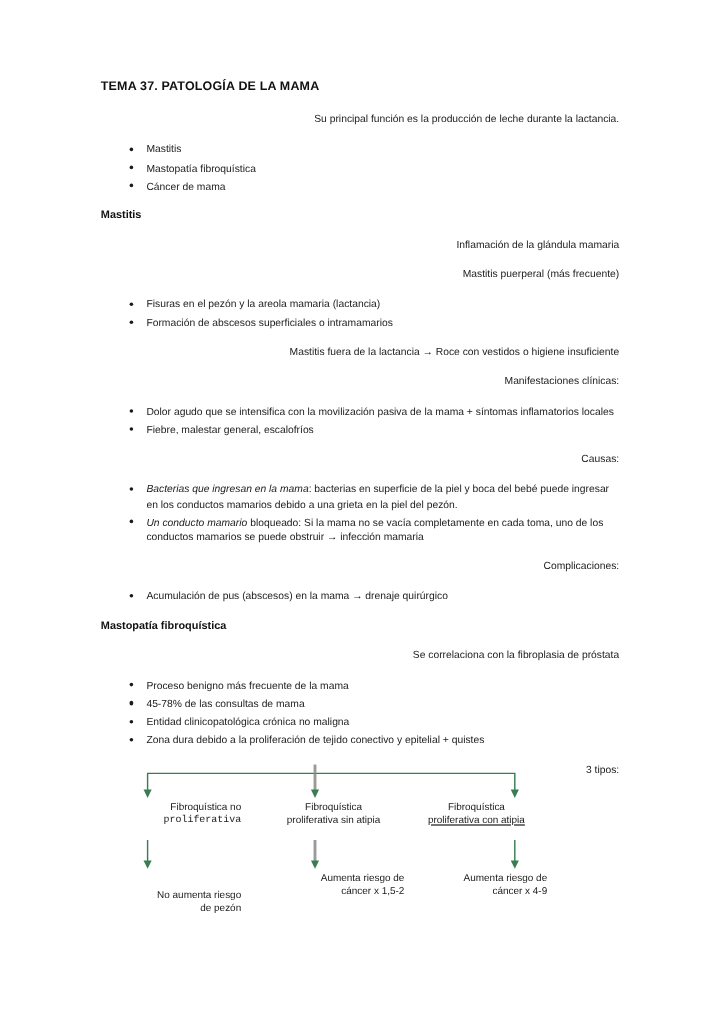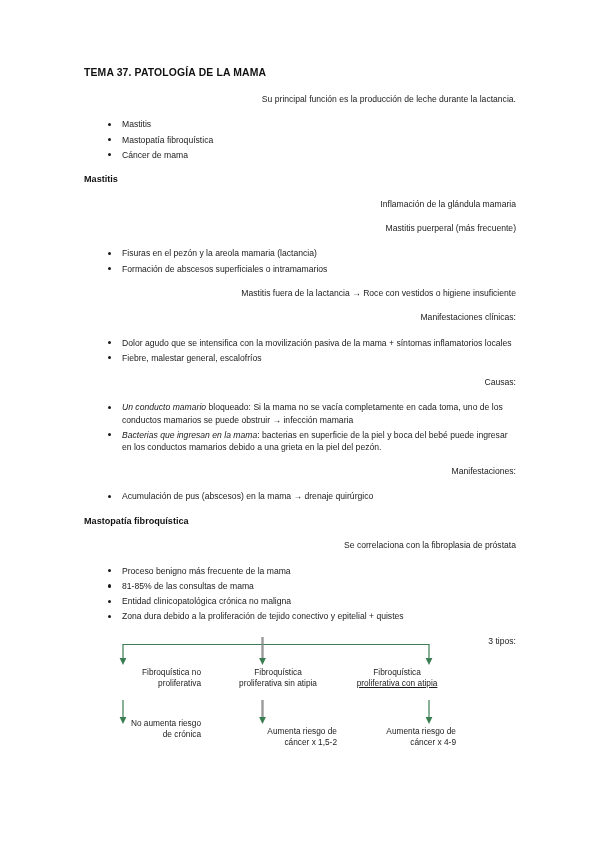--- a/index.html
+++ b/index.html
@@ -89,21 +89,21 @@
   .flow-label {
     position: absolute;
     font-size: 8.3px;
     line-height: 1.35;
     color: #1b1b1b;
     text-align: right;
   }
   .flow-label.l1 { left: 12px;  top: 31px; width: 105px; }
   .flow-label.l2 { left: 135px; top: 31px; width: 118px; text-align: center; }
   .flow-label.l3 { left: 254px; top: 31px; width: 118px; text-align: center; }
-  .flow-label.r1 { left: 12px;  top: 82px; width: 105px; }
+  .flow-label.r1 { left: 12px;  top: 104px; width: 105px; }
   .flow-label.r2 { left: 135px; top: 90px; width: 118px; }
   .flow-label.r3 { left: 254px; top: 90px; width: 118px; }
   .flow-label.l2 .ln, .flow-label.l3 .ln { display: block; }
 </style>
 </head>
 <body>
 
 <div class="page">
   <div class="content">
 
@@ -133,37 +133,37 @@
     <p class="para"><span class="u">Manifestaciones clínicas</span>:</p>
 
     <ul class="bullets">
       <li>Dolor agudo que se intensifica con la movilización pasiva de la mama + síntomas inflamatorios locales</li>
       <li>Fiebre, malestar general, escalofríos</li>
     </ul>
 
     <p class="para"><span class="u">Causas</span>:</p>
 
     <ul class="bullets">
+      <li><span class="it">Bacterias que ingresan en la mama</span><span>: bacterias en superficie de la piel y boca del bebé puede ingresar en los conductos mamarios debido a una grieta en la piel del pezón.</span></li>
       <li><span class="it">Un conducto mamario</span><span> bloqueado: Si la mama no se vacía completamente en cada toma, uno de los conductos mamarios se puede obstruir → infección mamaria</span></li>
-      <li><span class="it">Bacterias que ingresan en la mama</span><span>: bacterias en superficie de la piel y boca del bebé puede ingresar en los conductos mamarios debido a una grieta en la piel del pezón.</span></li>
-    </ul>
-
-    <p class="para"><span class="u">Manifestaciones</span>:</p>
+    </ul>
+
+    <p class="para"><span class="u">Complicaciones</span>:</p>
 
     <ul class="bullets">
       <li>Acumulación de pus (abscesos) en la mama → drenaje quirúrgico</li>
     </ul>
 
     <h2 class="sec-head">Mastopatía fibroquística</h2>
 
     <p class="para">Se correlaciona con la fibroplasia de próstata</p>
 
     <ul class="bullets">
       <li>Proceso benigno más frecuente de la mama</li>
-      <li>81-85% de las consultas de mama</li>
+      <li>45-78% de las consultas de mama</li>
       <li>Entidad clinicopatológica crónica no maligna</li>
       <li>Zona dura debido a la proliferación de tejido conectivo y epitelial + quistes</li>
     </ul>
 
     <p class="para">3 tipos:</p>
 
   </div>
 
   <div class="flow">
     <svg width="432" height="140" viewBox="0 0 432 140">
@@ -186,34 +186,34 @@
 
       <line x1="178.5" y1="64" x2="178.5" y2="82" stroke="#9a9a9a" stroke-width="2.4"></line>
       <polygon points="178.5,88 175.1,81 181.9,81" fill="#3a7d52"></polygon>
 
       <line x1="345" y1="64" x2="345" y2="82" stroke="#3a7d52" stroke-width="1.2"></line>
       <polygon points="345,88 341.6,81 348.4,81" fill="#3a7d52"></polygon>
     </svg>
 
     <div class="flow-label l1">
       <span class="ln" style="display: block;">Fibroquística no</span>
-      <span class="ln" style="display: block;">proliferativa</span>
+      <span class="ln" style="display: block; font-family: Liberation Mono, monospace;">proliferativa</span>
     </div>
     <div class="flow-label l2">
       <span class="ln" style="display: block;">Fibroquística</span>
       <span class="ln" style="display: block;">proliferativa sin atipia</span>
     </div>
     <div class="flow-label l3">
       <span class="ln" style="display: block;">Fibroquística</span>
       <span class="ln" style="display: block; text-decoration: underline;">proliferativa con atipia</span>
     </div>
 
     <div class="flow-label r1">
       <span class="ln" style="display: block;">No aumenta riesgo</span>
-      <span class="ln" style="display: block;">de crónica</span>
+      <span class="ln" style="display: block;">de pezón</span>
     </div>
     <div class="flow-label r2">
       <span class="ln" style="display: block;">Aumenta riesgo de</span>
       <span class="ln" style="display: block;">cáncer x 1,5-2</span>
     </div>
     <div class="flow-label r3">
       <span class="ln" style="display: block;">Aumenta riesgo de</span>
       <span class="ln" style="display: block;">cáncer x 4-9</span>
     </div>
   </div>

